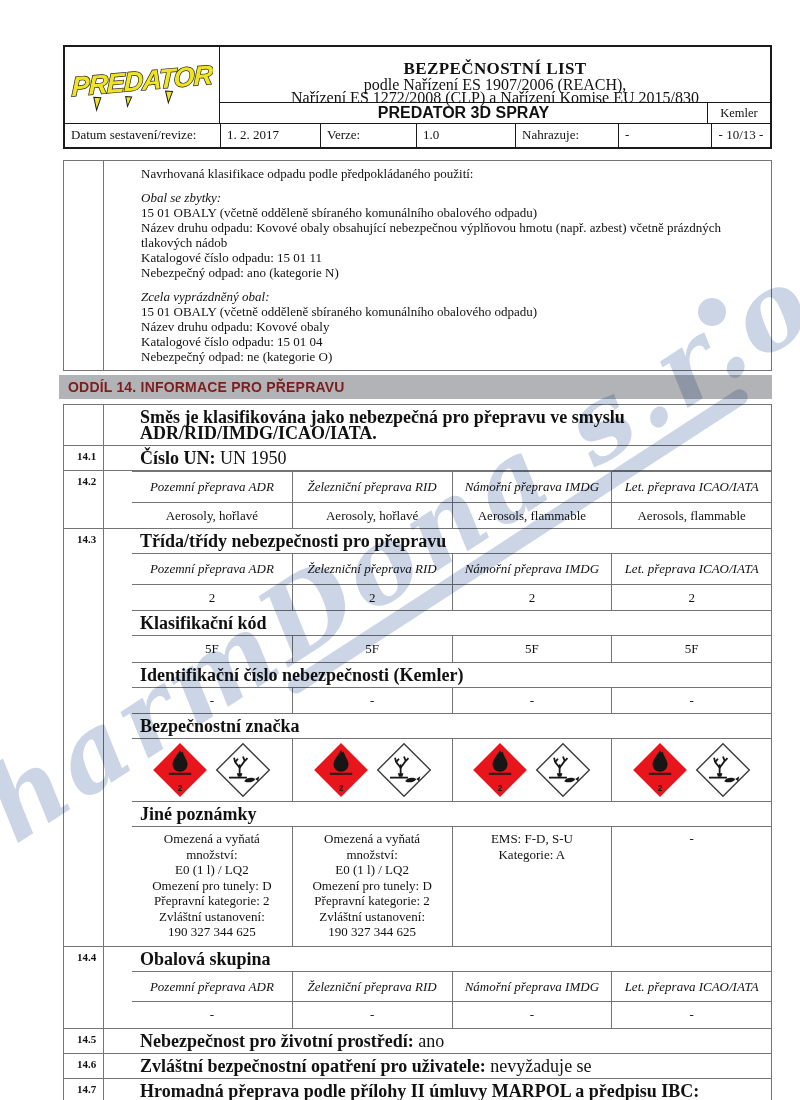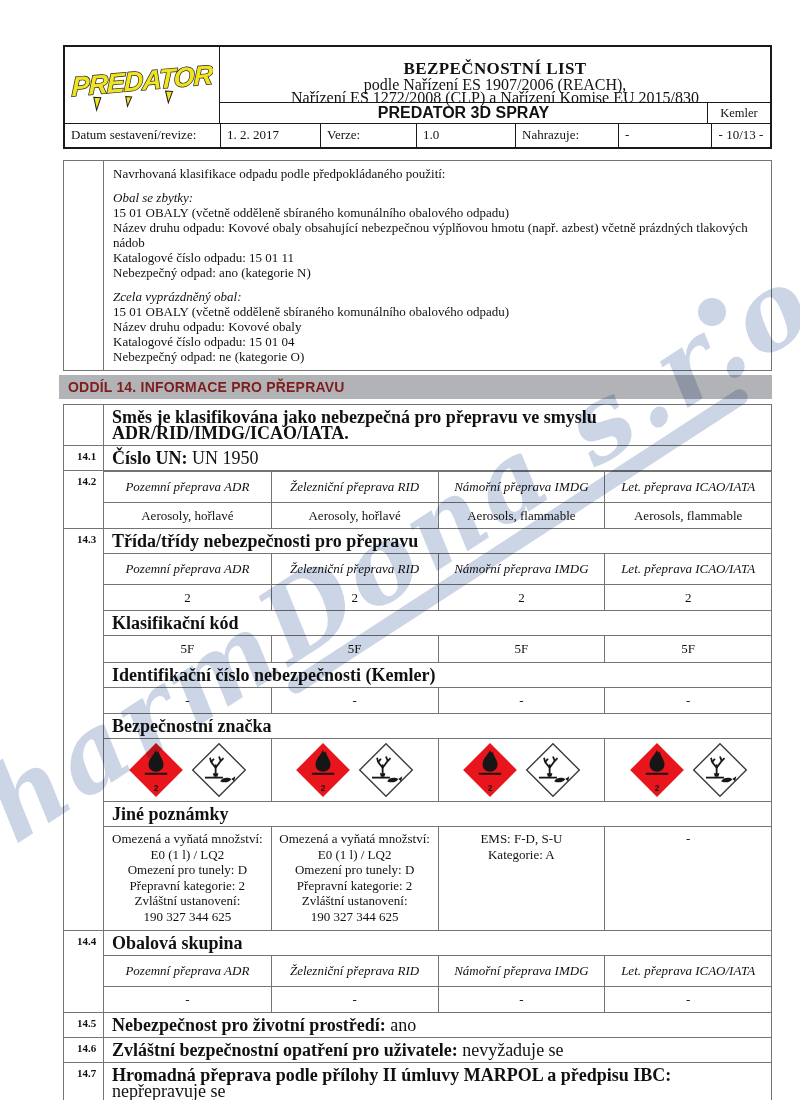--- a/index.html
+++ b/index.html
@@ -25,21 +25,21 @@
   .hdr-strana { grid-row:2; grid-column:3; border-bottom:1px solid #1a1a1a; border-left:1px solid #1a1a1a;
                 text-align:center; font-size:12.5px; line-height:20px; }
   .hdr-bottom { grid-row:3; grid-column:1/4; display:grid;
                 grid-template-columns:155px 100px 96px 99px 103px 93px 1fr; font-size:13px; }
   .hdr-bottom > div { padding:3px 0 0 6px; overflow:hidden; white-space:nowrap; }
   .hdr-bottom > div + div { border-left:1px solid #1a1a1a; }
   .hdr-bottom .pg { text-align:center; padding-left:0; }
 
   
   .tbl { border:1px solid #747474; background:transparent; }
-  .sec { display:grid; grid-template-columns:40px 1fr; }
+  .sec { display:grid; grid-template-columns:40px 1fr;gap:28px; }
   .sec + .sec { border-top:1px solid #747474; }
   .numcol { border-right:1px solid #747474; font-weight:bold; font-size:11px; padding:4px 4px 0 5px;margin-left:8px; }
   .row { padding:4px 8px; font-size:18px; line-height:16px; }
   .rline { border-top:1px solid #747474; }
   .bold { font-weight:bold; }
   .it { font-style:italic; }
 
   
   .waste { margin-top:11px; }
   .waste-content { padding:5px 9px 6px 9px; font-size:13px; line-height:15px; }

